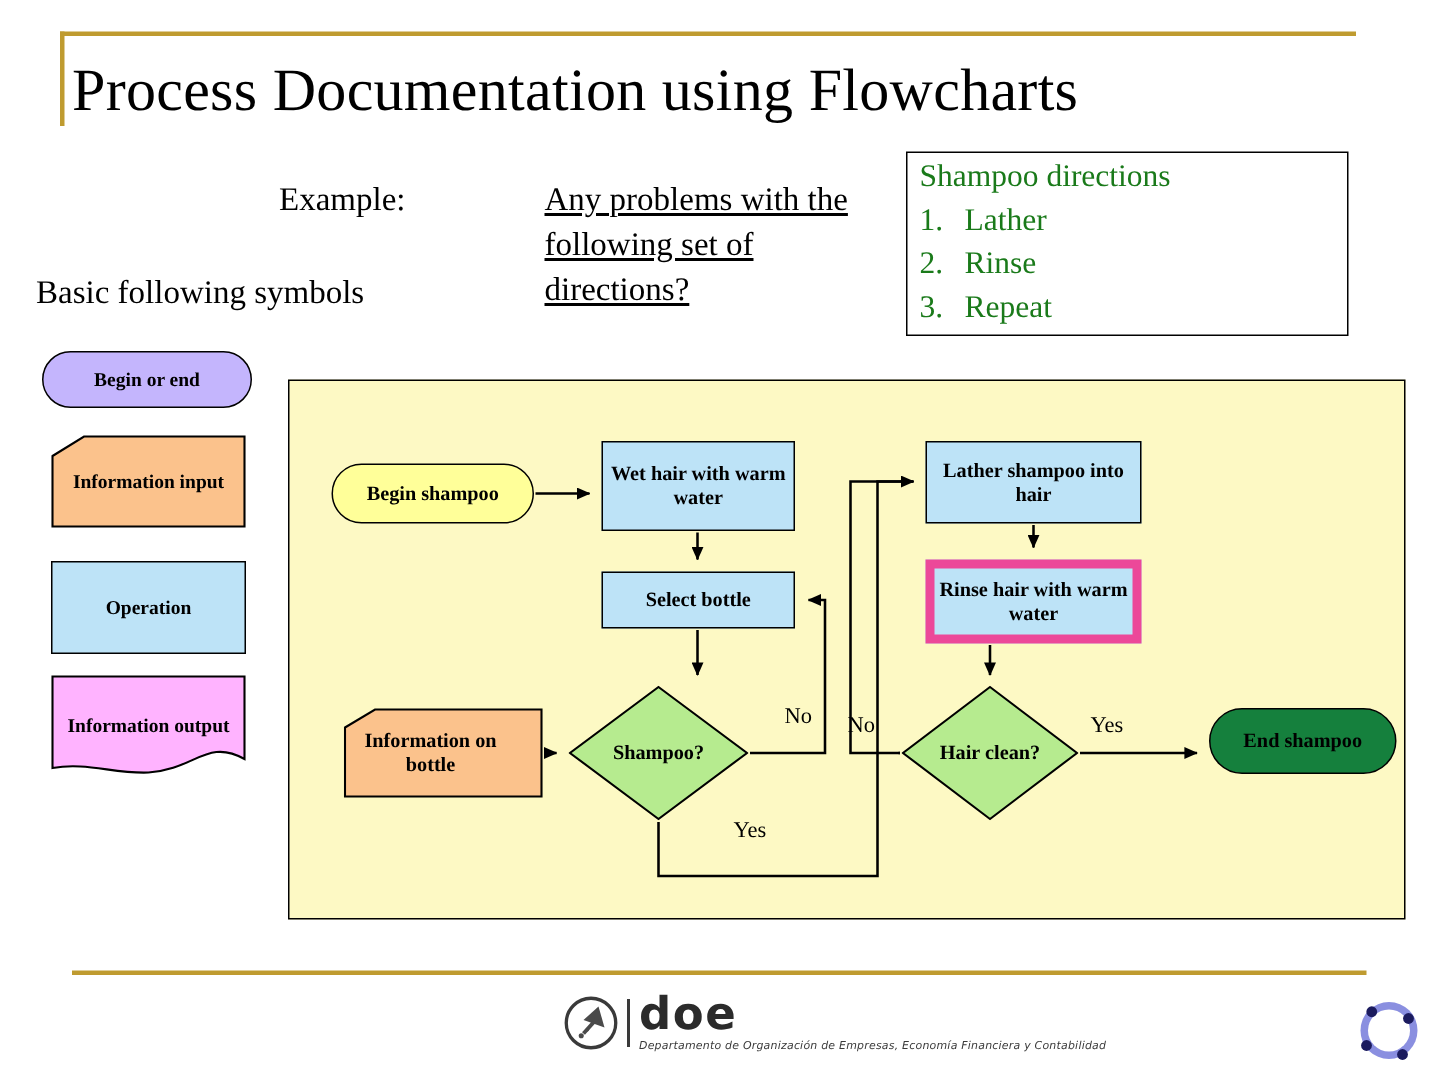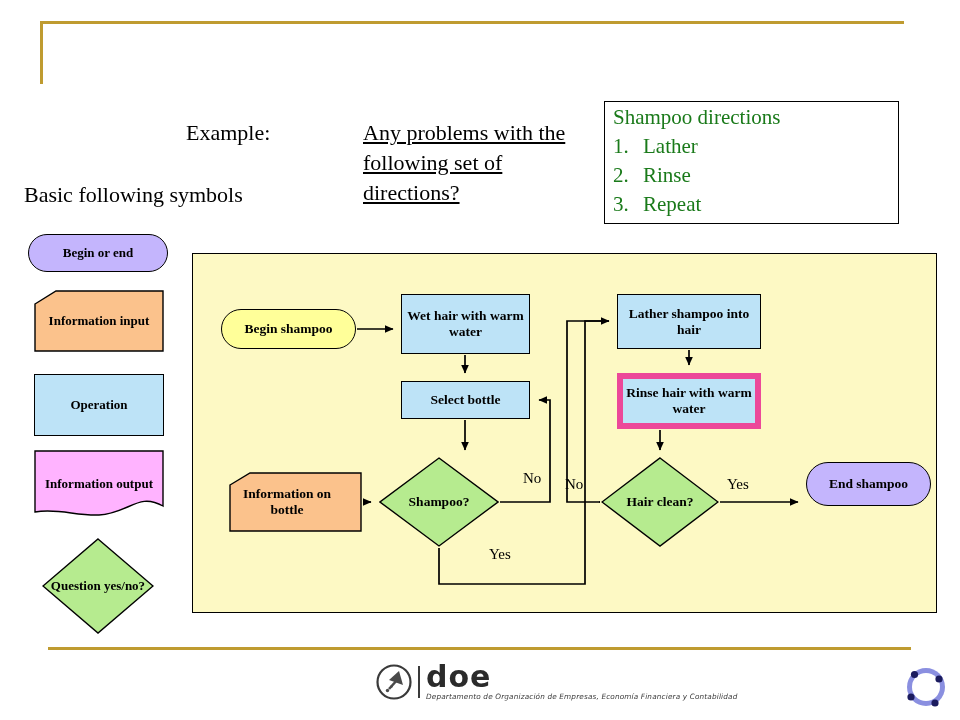--- a/index.html
+++ b/index.html
@@ -194,23 +194,23 @@
     background: #bde3f7;
     border: 1px solid #000;
   }
   .n-rinse {
     left: 424px; top: 119px;
     width: 144px; height: 56px;
     background: #bde3f7;
     border: 6px solid #ec4899;
   }
   .n-end {
-    left: 613px; top: 208px;
+    left: 613px; top: 218px;
     width: 125px; height: 44px;
-    background: #c4b5fd;
+    background: #15803d;
     border: 1px solid #000;
     border-radius: 22px;
   }
   .n-infobottle {
     left: 36px; top: 218px;
     width: 116px; height: 60px;
   }
   .n-shampoo {
     left: 186px; top: 203px;
     width: 120px; height: 90px;
@@ -279,20 +279,21 @@
 </style>
 </head>
 <body>
 
 <div id="slide">
 
   <div class="rule-top"></div>
   <div class="rule-left"></div>
   <div class="rule-bottom"></div>
 
+  <div class="title">Process Documentation using Flowcharts</div>
 
   <div class="txt-example">Example:</div>
   <div class="txt-basic">Basic following symbols</div>
   <div class="txt-problem">Any problems with the following set of directions?</div>
 
   <div class="directions">
     <div class="dline">Shampoo directions</div>
     <div class="dline">
       <span class="num">1.</span><span>Lather</span>
     </div>
@@ -319,26 +320,20 @@
     <span class="shape-label">Operation</span>
   </div>
 
   <div class="legend-item lg-output">
     <svg class="shape-svg" width="130" height="68" viewBox="0 0 130 68">
       <path d="M1,1 L129,1 L129,56 C104,42 96,63 65,65 C42,66 24,58 1,62 Z" fill="#ffb3ff" stroke="#000" stroke-width="1.4"></path>
     </svg>
     <span class="shape-label">Information output</span>
   </div>
 
-  <div class="legend-item lg-question">
-    <svg class="shape-svg" width="112" height="96" viewBox="0 0 112 96">
-      <path d="M56,1 L111,48 L56,95 L1,48 Z" fill="#b6eb8f" stroke="#000" stroke-width="1.4"></path>
-    </svg>
-    <span class="shape-label">Question yes/no?</span>
-  </div>
 
   <div class="chart">
 
     <svg class="chart-svg" viewBox="0 0 745 360">
       <defs>
         <marker id="ah" markerWidth="9" markerHeight="8" refX="8.4" refY="4" orient="auto" markerUnits="userSpaceOnUse">
           <path d="M0,0 L9,4 L0,8 Z" fill="#000"></path>
         </marker>
       </defs>
       <g stroke="#000" stroke-width="1.7" fill="none">

